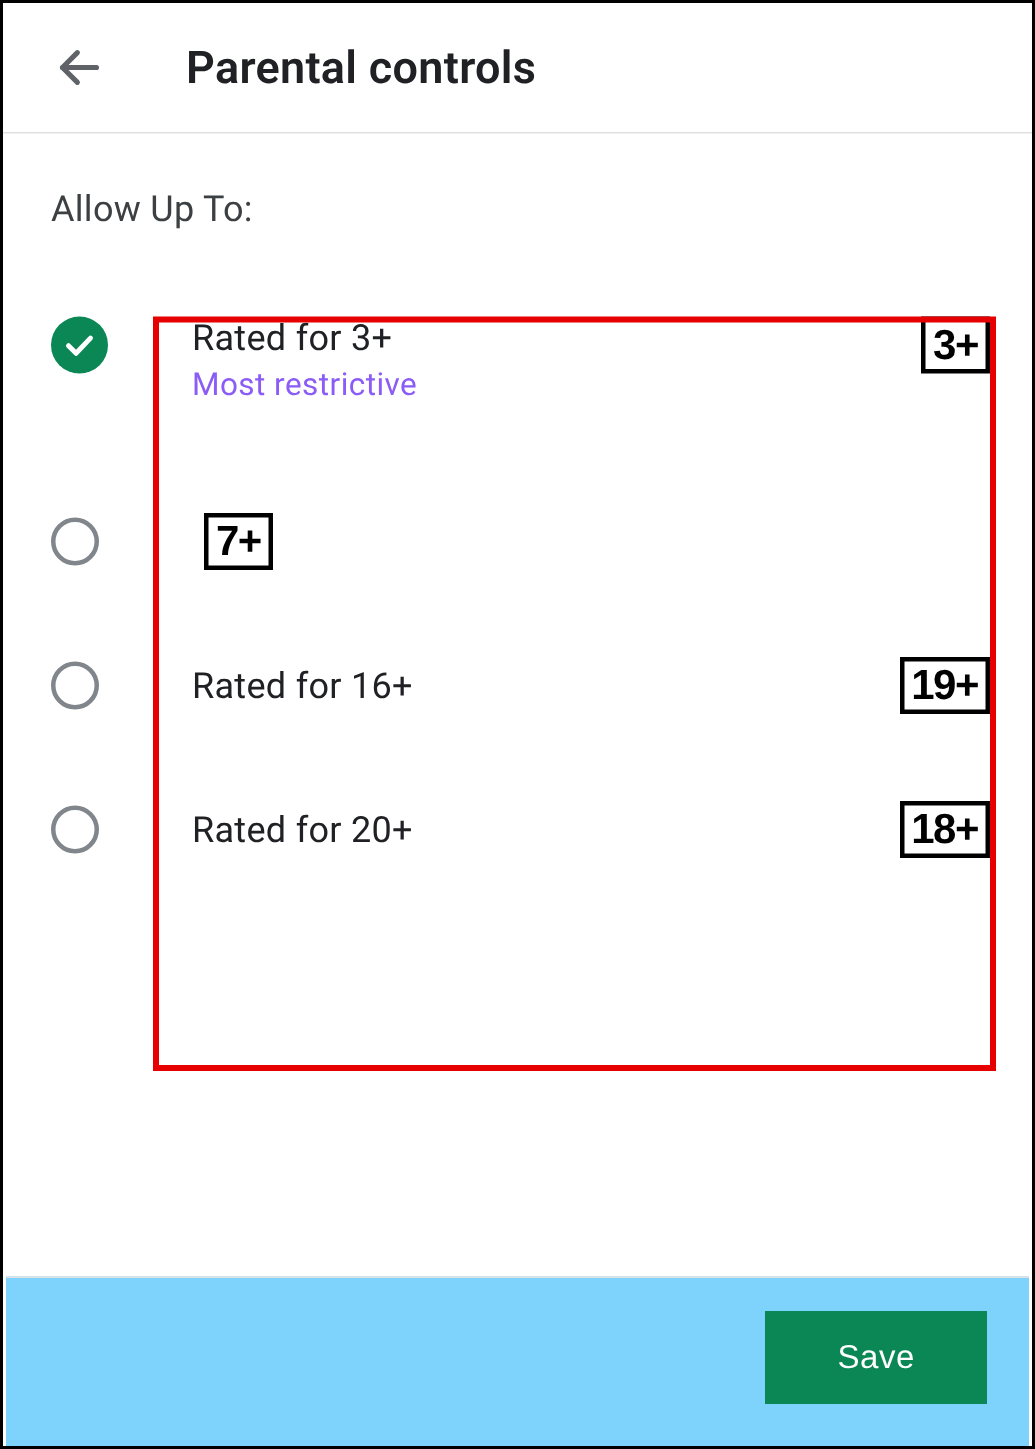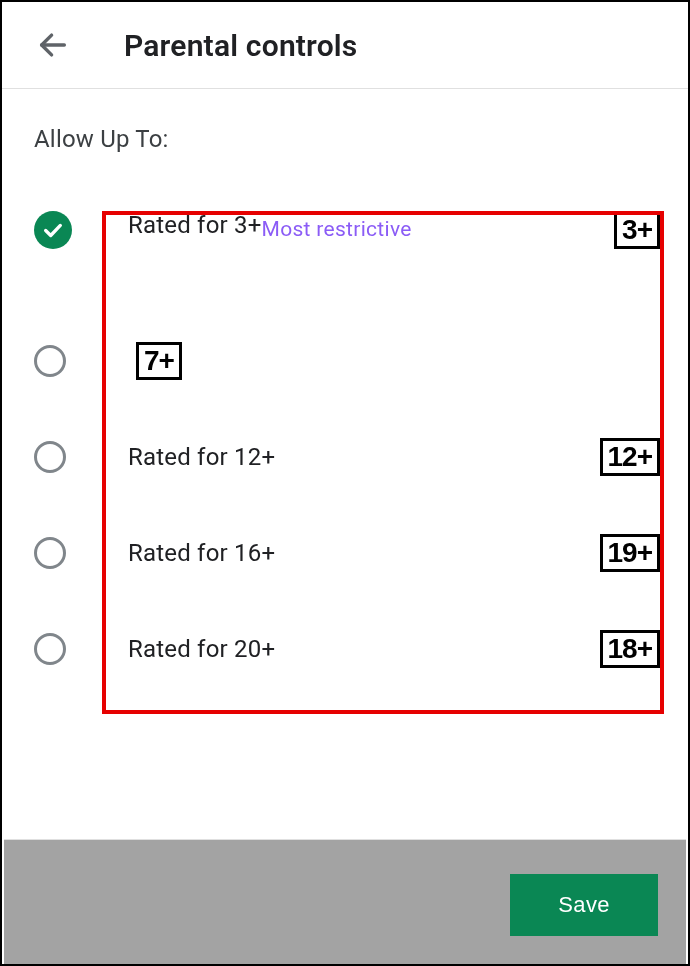--- a/index.html
+++ b/index.html
@@ -83,21 +83,21 @@
     .radio.checked {
       border: none;
       background: #0a8754;
       width: 38px;
       height: 38px;
     }
     .radio.checked svg { display: block; }
     .label-block {
       flex: 1;
       display: flex;
-      flex-direction: row;
+      flex-direction: column;
     }
     .label-primary {
       font-size: 24px;
       color: #202124;
       letter-spacing: 0.2px;
     }
     .label-secondary {
       font-size: 21px;
       color: #8b5cf6;
       margin-top: 6px;
@@ -115,24 +115,24 @@
       margin-left: 8px;
       white-space: nowrap;
       text-align: center;
     }
     .footer {
       position: absolute;
       bottom: 0;
       left: 2px;
       right: 2px;
       border-top: 1px solid #e0e0e0;
-      padding: 34px 28px 28px 28px;
+      padding: 22px 28px 28px 28px;
       display: flex;
       justify-content: flex-end;
-      background: #a3a3a3;
+      background: #7dd3fc;
     }
     .save-btn {
       background: #0a8754;
       color: #fff;
       border: none;
       font-size: 22px;
       padding: 18px 48px;
       cursor: pointer;
       letter-spacing: 0.4px;
     }
@@ -170,29 +170,20 @@
       <span class="badge">3+</span>
     </div>
 
     <div class="option">
       <div class="radio-wrap">
         <div class="radio"></div>
       </div>
       <span class="badge">7+</span>
     </div>
 
-    <div class="option">
-      <div class="radio-wrap">
-        <div class="radio"></div>
-      </div>
-      <div class="label-block">
-        <span class="label-primary">Rated for 12+</span>
-      </div>
-      <span class="badge">12+</span>
-    </div>
 
     <div class="option">
       <div class="radio-wrap">
         <div class="radio"></div>
       </div>
       <div class="label-block">
         <span class="label-primary">Rated for 16+</span>
       </div>
       <span class="badge">19+</span>
     </div>

